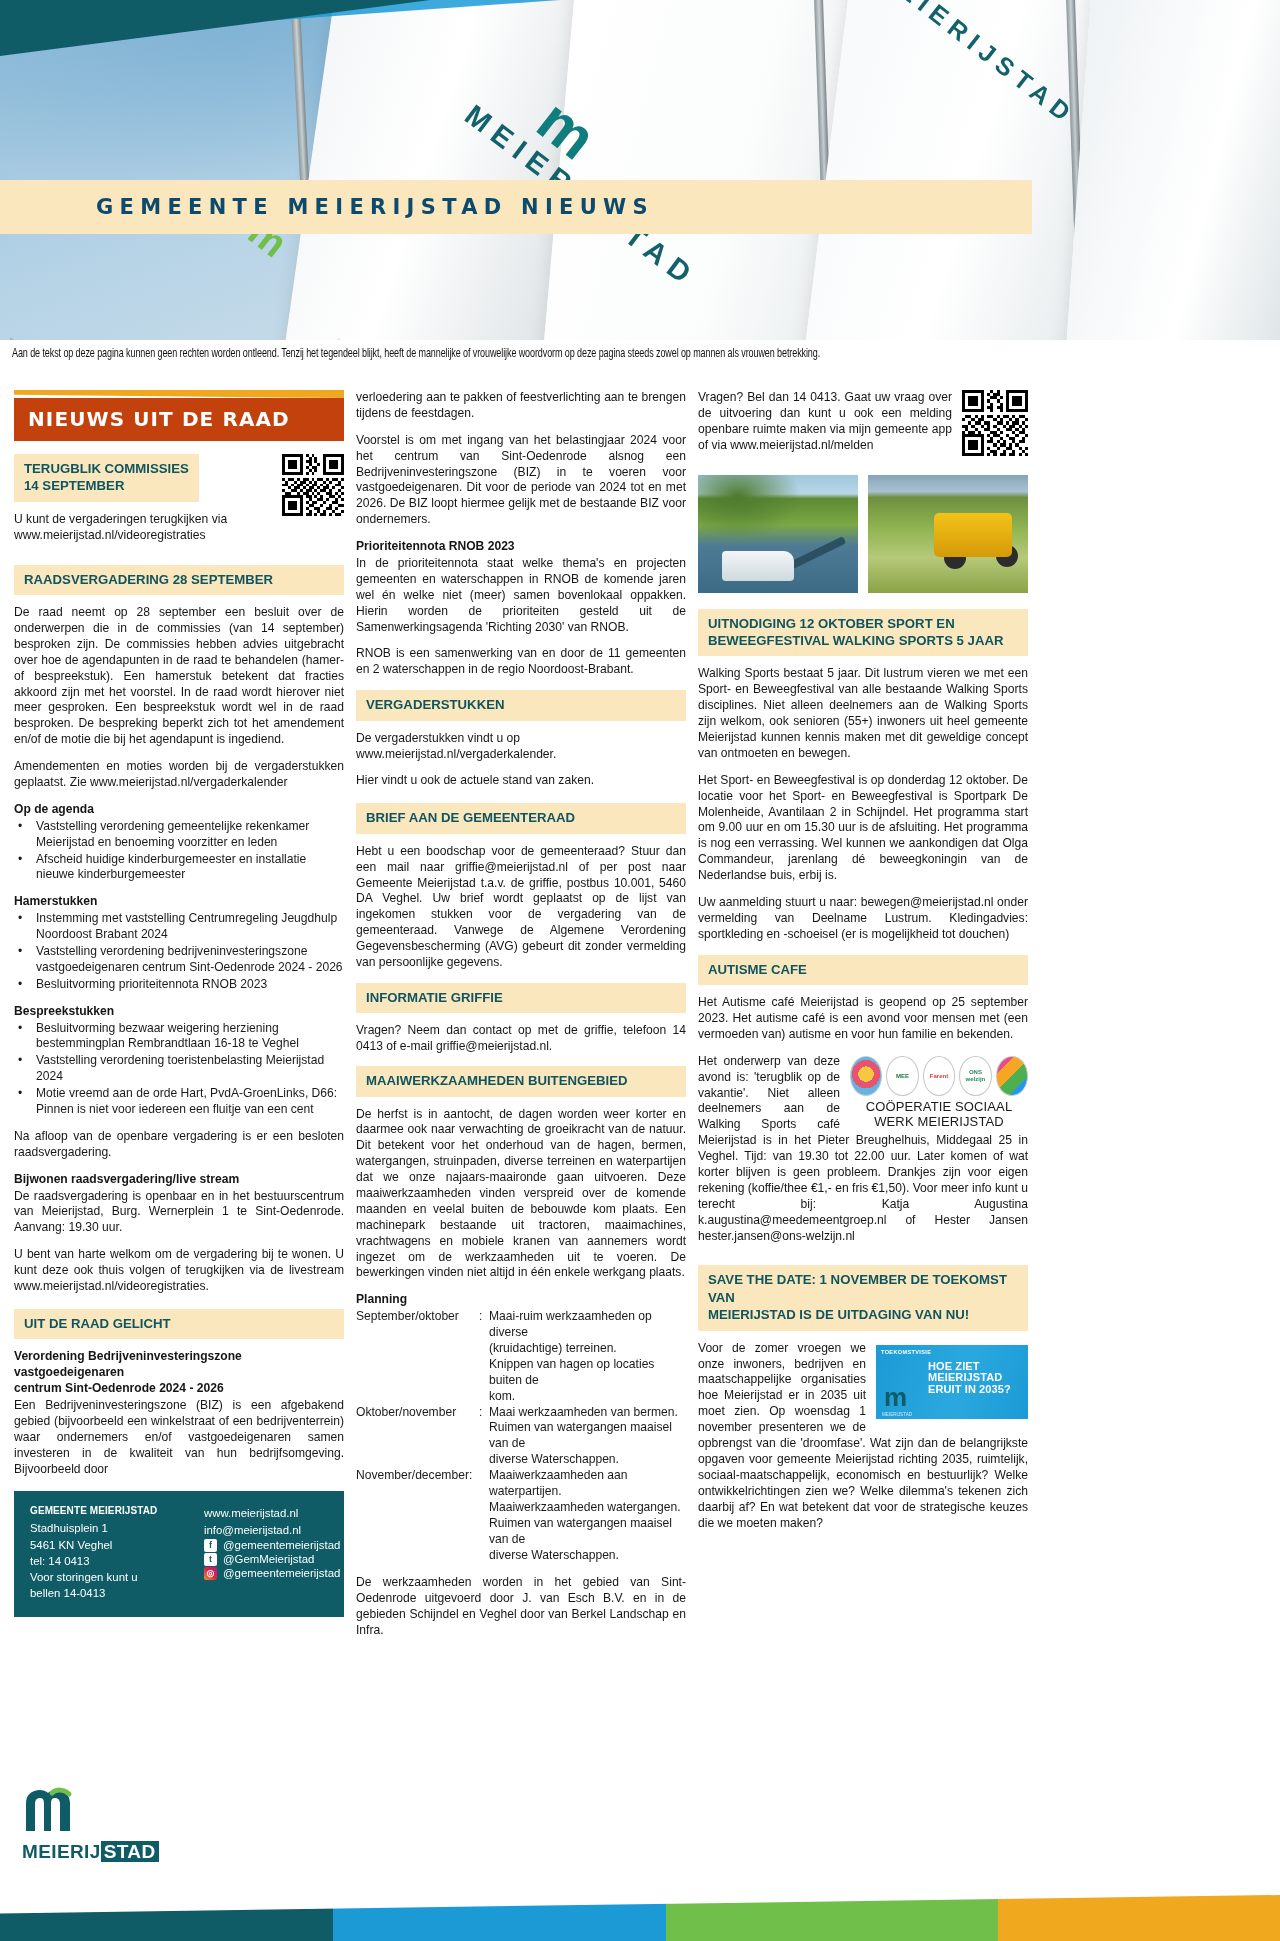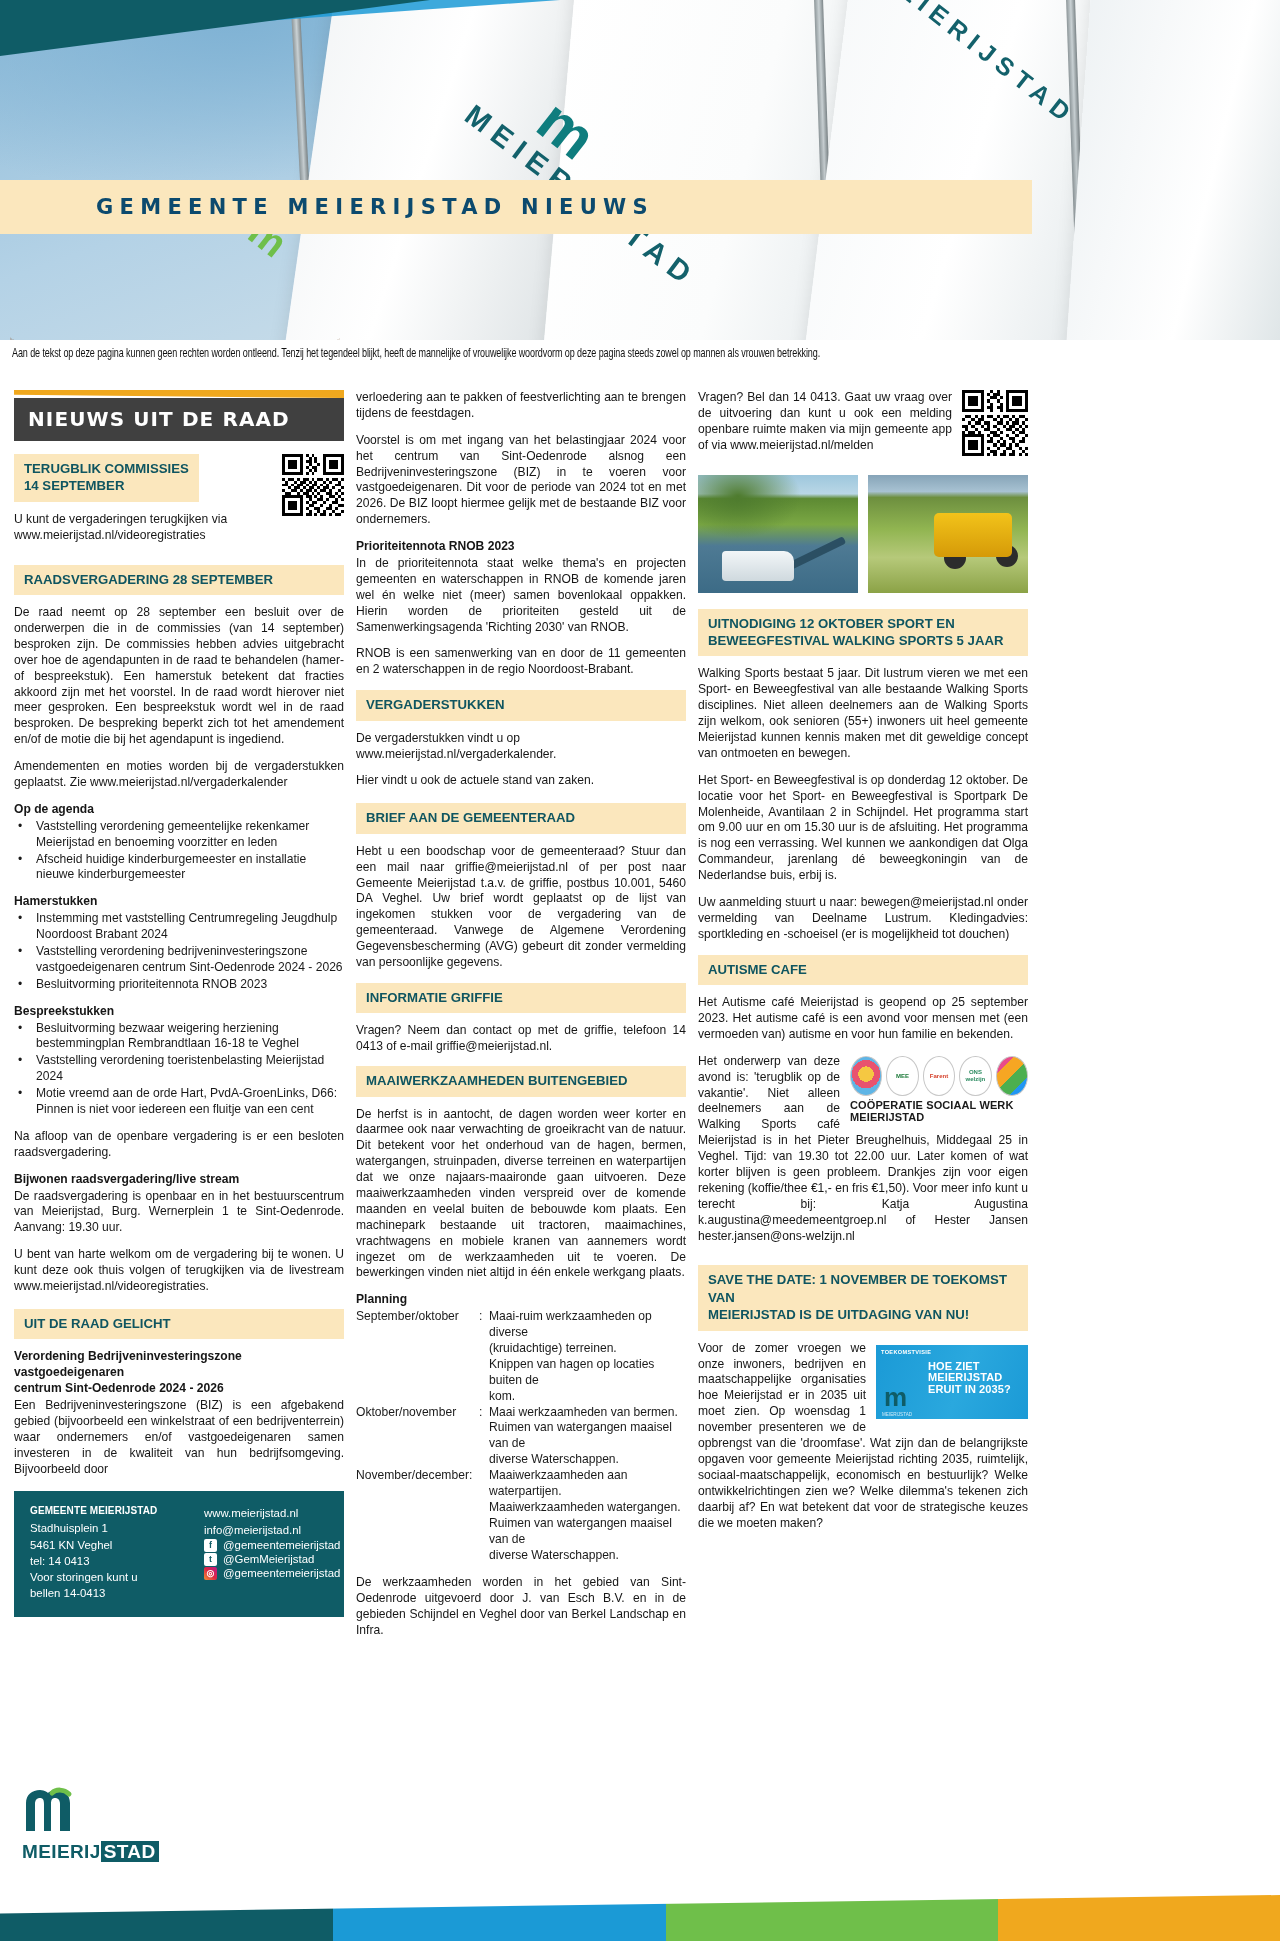--- a/index.html
+++ b/index.html
@@ -114,21 +114,21 @@
   }
   .col { position:relative; }
 
   
   .bar-wrap { position:relative; margin-bottom:13px; }
   .bar-top {
     height:8px; background:#f0a81e;
     clip-path:polygon(0 0, 100% 0, 100% 100%, 0 60%);
   }
   .bar-main {
-    background:#404040; color:#fff;
+    background:#c2410c; color:#fff;
     padding:9px 14px 10px 14px;
     font-size:20px; font-weight:700; letter-spacing:.055em;
     font-family:"DejaVu Sans", sans-serif;
   }
 
   .subbar {
     background:#fbe7bd; color:#0f5560;
     font-weight:700; font-size:13.2px;
     padding:6px 10px 7px 10px;
     display:inline-block;
@@ -197,22 +197,22 @@
     display:flex; align-items:center; justify-content:center;
     font-size:6px; font-weight:700; text-align:center; line-height:1.05;
     overflow:hidden;
   }
   .cb1 { background:radial-gradient(circle at 50% 45%, #f5c842 0 30%, #e8536f 30% 55%, #5fb5e6 55% 100%); }
   .cb2 { background:#fff; color:#1d7a3a; }
   .cb3 { background:#fff; color:#d6412b; }
   .cb4 { background:#fff; color:#2a8a5f; }
   .cb5 { background:linear-gradient(135deg,#e94b8a 0 25%,#f6a623 25% 50%,#4caf50 50% 75%,#2196f3 75% 100%); }
   .coop-caption {
-    font-size:11px; font-weight:700; color:#1a1a1a; letter-spacing:.01em;
-    text-align:left;
+    font-size:13px; font-weight:400; color:#1a1a1a; letter-spacing:.01em;
+    text-align:center;
   }
 
   
   .planning { font-size:12.1px; line-height:1.315; }
   .plan-row { display:flex; margin-bottom:0; }
   .plan-when { width:123px; flex:0 0 123px; }
   .plan-sep  { width:10px; flex:0 0 10px; }
   .plan-what { flex:1; }
   .plan-cont { margin-left:133px; }
 

